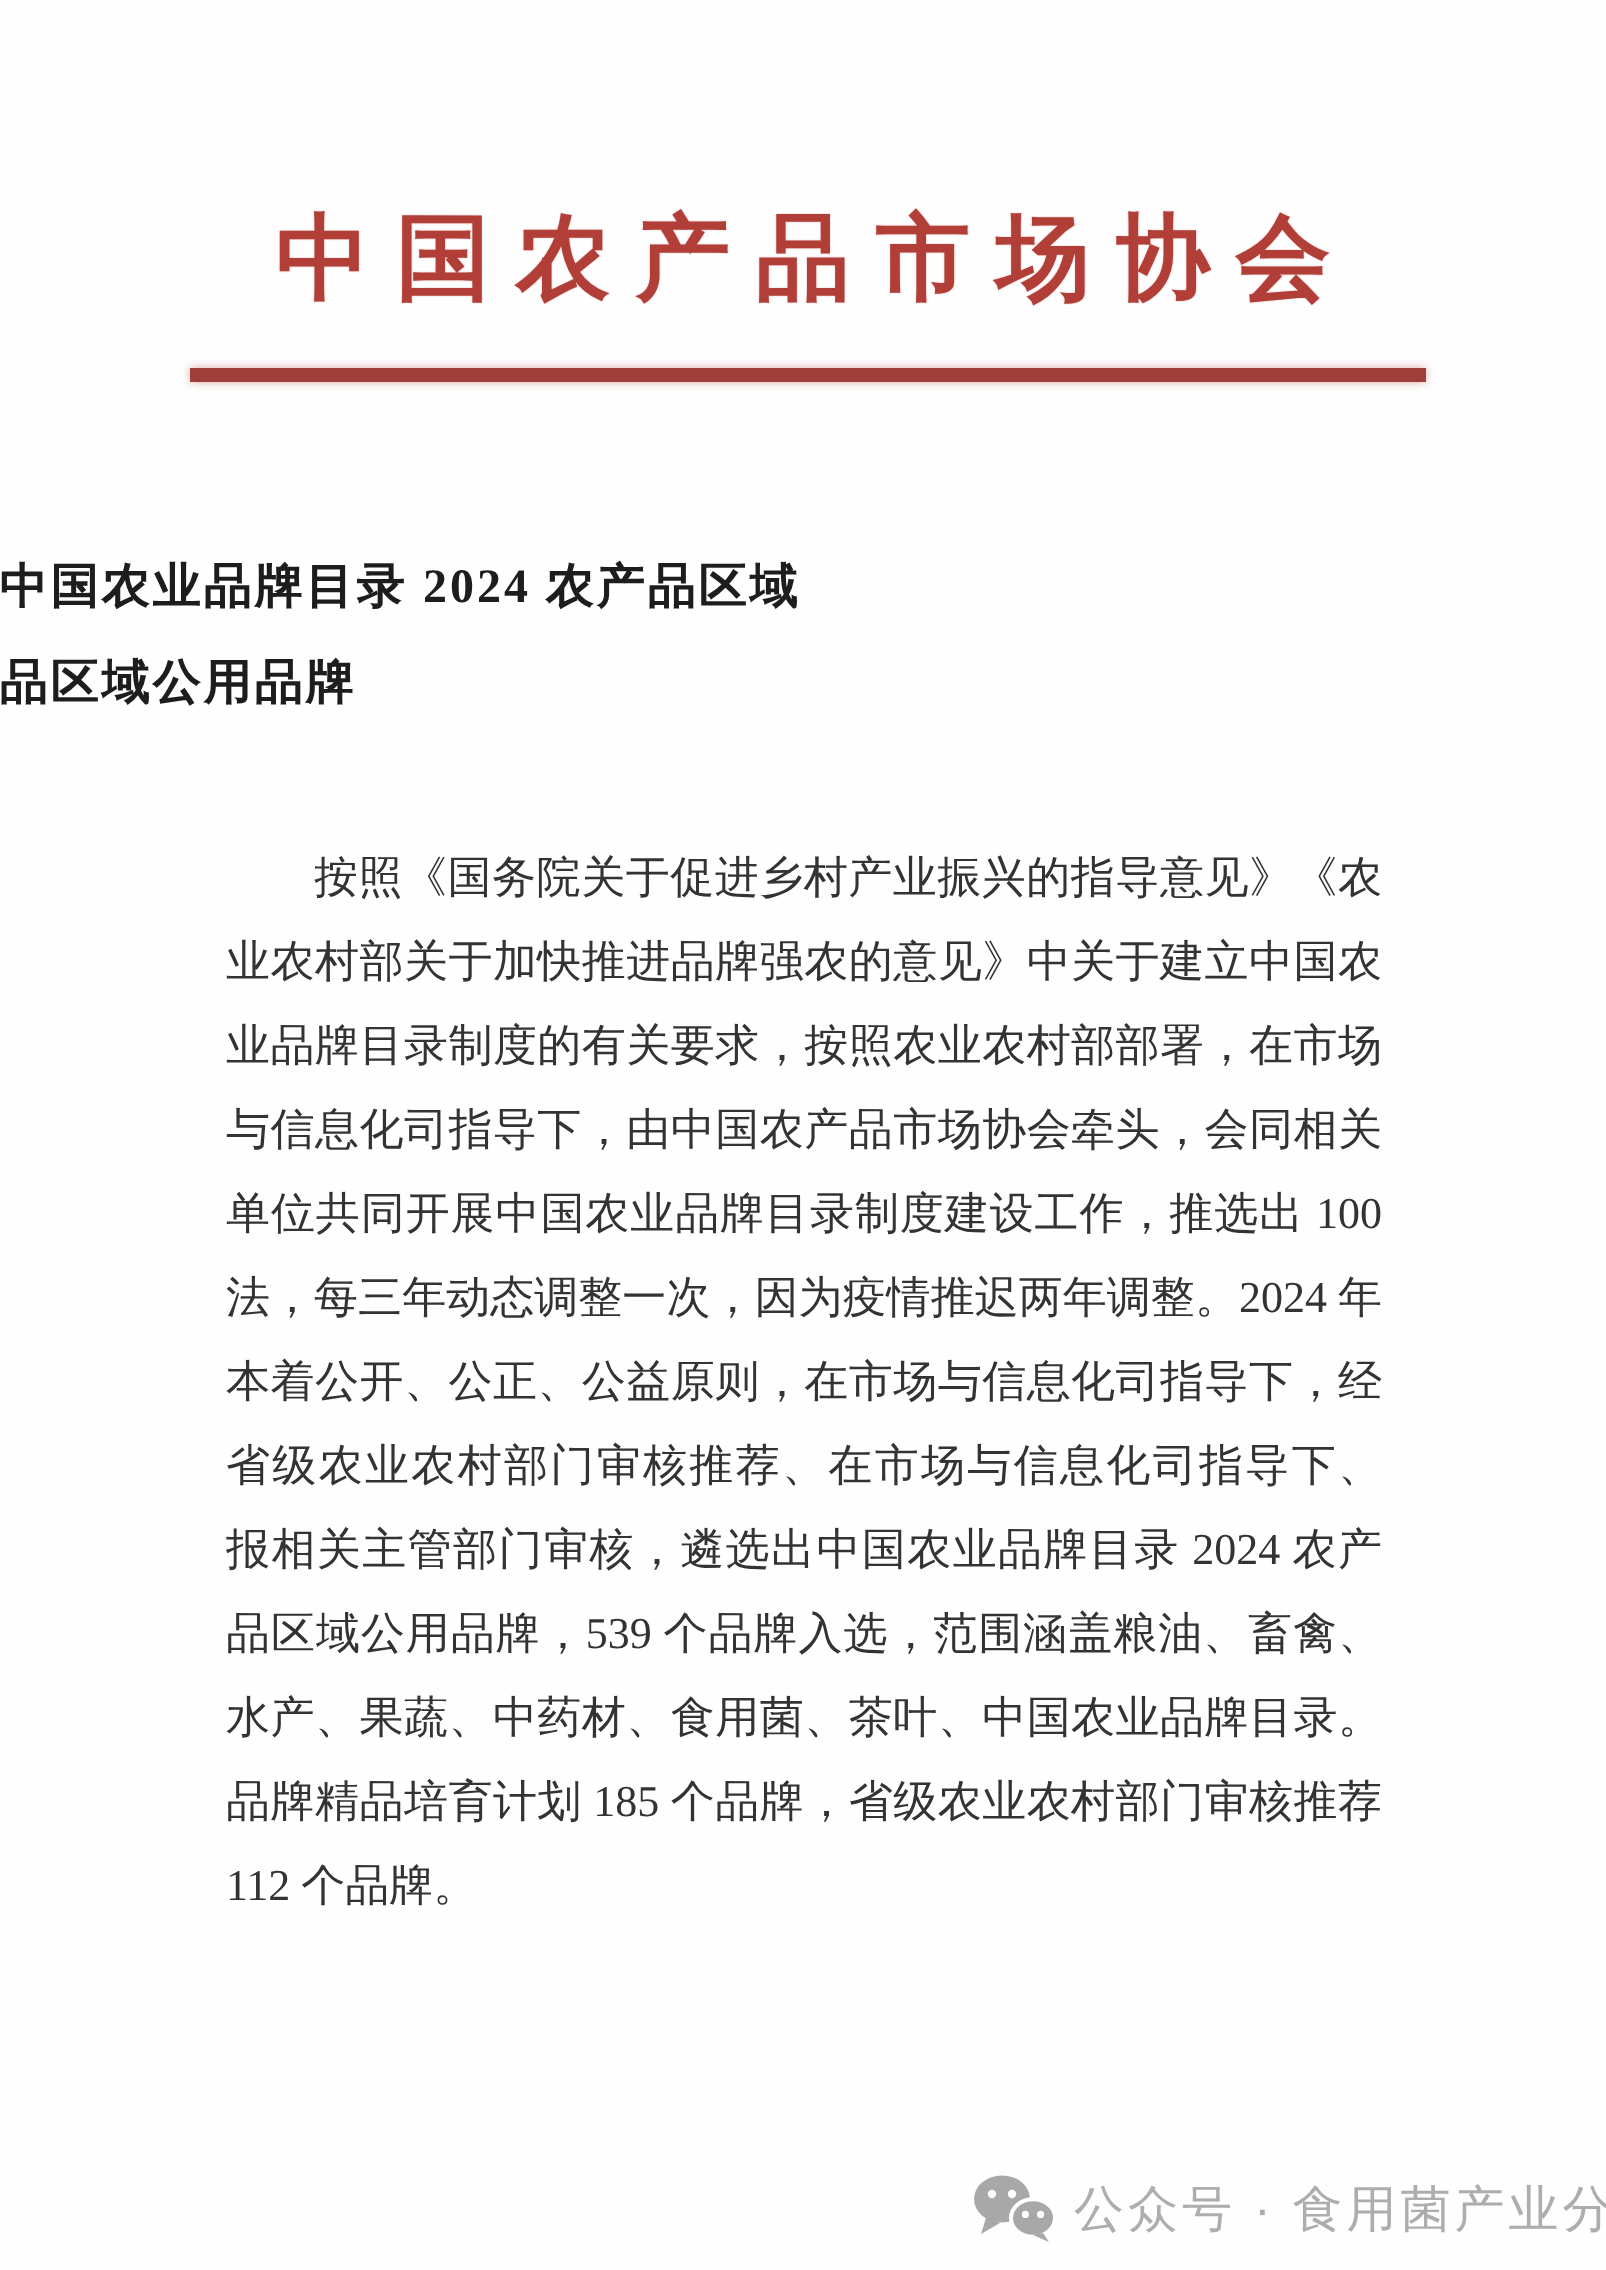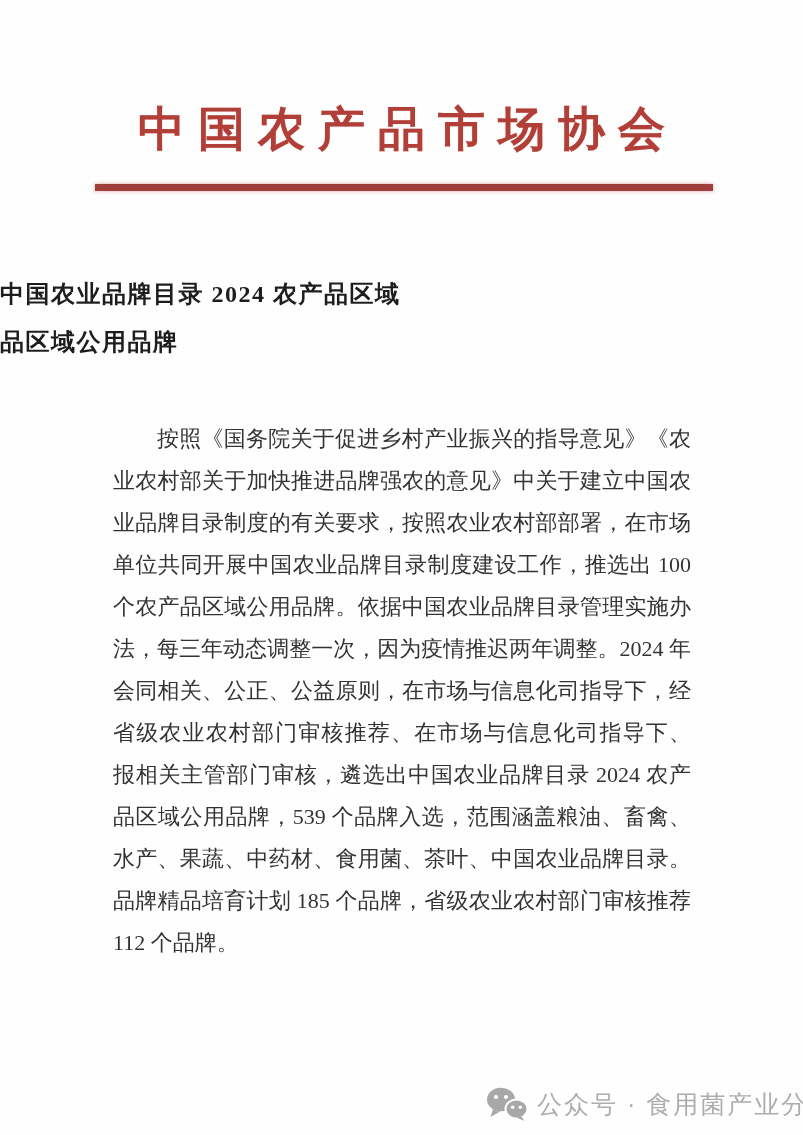--- a/index.html
+++ b/index.html
@@ -102,24 +102,24 @@
 
   <div class="doc-title">
     <div>中国农业品牌目录 2024 农产品区域</div>
     <div>品区域公用品牌</div>
   </div>
 
   <div class="body-paragraph" id="body-paragraph">
       <div class="body-line first">按照《国务院关于促进乡村产业振兴的指导意见》《农</div>
       <div class="body-line">业农村部关于加快推进品牌强农的意见》中关于建立中国农</div>
       <div class="body-line">业品牌目录制度的有关要求，按照农业农村部部署，在市场</div>
+      <div class="body-line">与信息化司指导下，由中国农产品市场协会牵头，会同相关</div>
       <div class="body-line">单位共同开展中国农业品牌目录制度建设工作，推选出 100</div>
-      <div class="body-line">个农产品区域公用品牌。依据中国农业品牌目录管理实施办</div>
       <div class="body-line">法，每三年动态调整一次，因为疫情推迟两年调整。2024 年</div>
-      <div class="body-line">会同相关、公正、公益原则，在市场与信息化司指导下，经</div>
+      <div class="body-line">本着公开、公正、公益原则，在市场与信息化司指导下，经</div>
       <div class="body-line">省级农业农村部门审核推荐、在市场与信息化司指导下、</div>
       <div class="body-line">报相关主管部门审核，遴选出中国农业品牌目录 2024 农产</div>
       <div class="body-line">品区域公用品牌，539 个品牌入选，范围涵盖粮油、畜禽、</div>
       <div class="body-line">水产、果蔬、中药材、食用菌、茶叶、中国农业品牌目录。</div>
       <div class="body-line">品牌精品培育计划 185 个品牌，省级农业农村部门审核推荐</div>
       <div class="body-line last">112 个品牌。</div>
     </div>
 
   <footer class="watermark">
     <svg class="wechat-icon" width="42" height="34" viewBox="0 0 42 34" aria-hidden="true">

